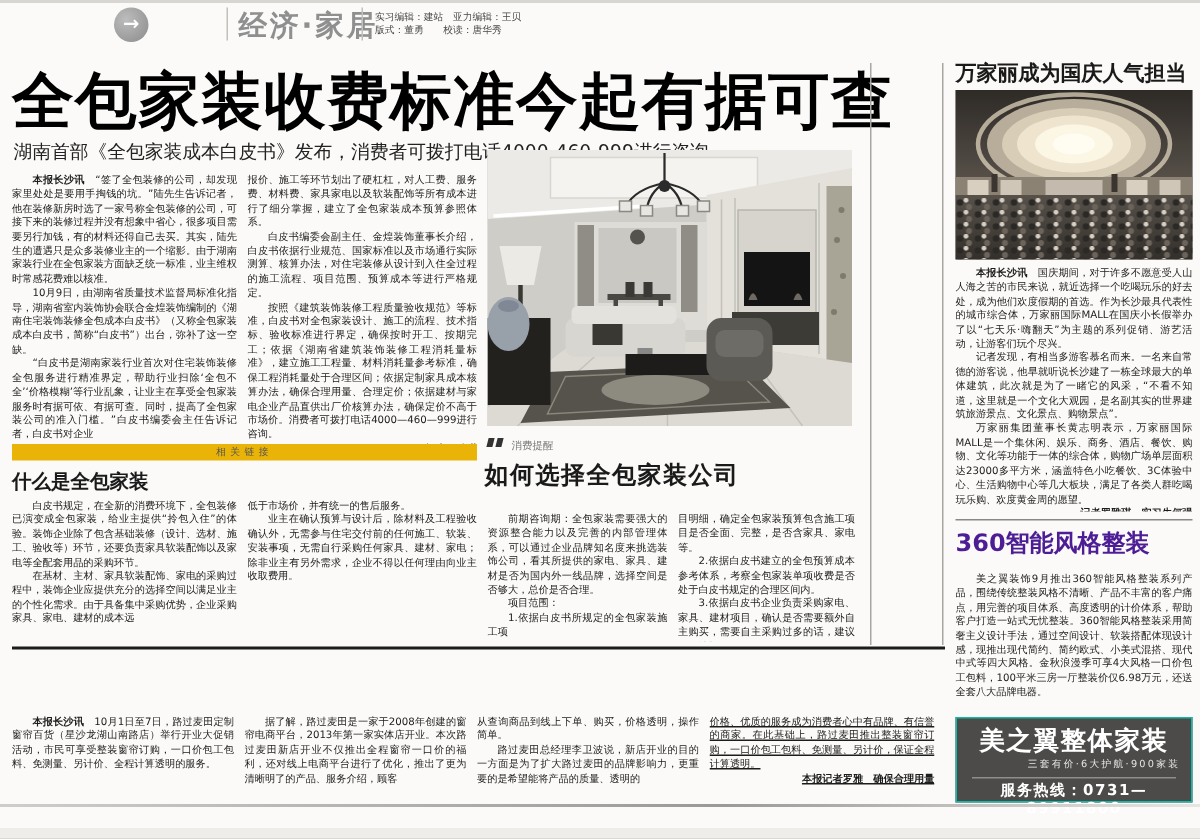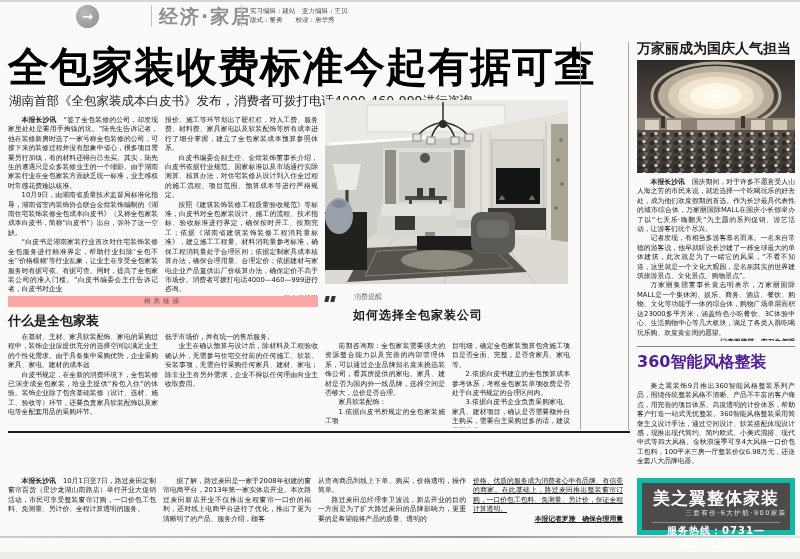--- a/index.html
+++ b/index.html
@@ -23,31 +23,31 @@
   .art p{margin:0;text-indent:2em;}
   .art p.cont{text-indent:0;}
   .art b.lead{font-weight:bold;}
   .byline{display:block;text-align:right;font-weight:bold;}
   #mainCol1{left:8px;top:116px;width:150px;height:180px;}
   #mainCol2{left:165px;top:116px;width:153px;height:180px;}
   #mainPhoto{position:absolute;left:325px;top:100px;width:243px;height:184px;background:#ccc;}
   .vrule{position:absolute;top:42px;height:388px;width:1px;background:#a8a6a2;}
   #vrule1{left:580px;} #vrule2{left:628px;}
   
-  #relatedBar{position:absolute;left:8px;top:296px;width:310px;height:11px;background:#fca5a5;
+  #relatedBar{position:absolute;left:8px;top:296px;width:310px;height:11px;background:#eab308;
      display:flex;align-items:center;justify-content:center;font-size:6.5px;color:#555;letter-spacing:3px;}
   #relatedHead{position:absolute;left:8px;top:312px;font-size:13px;font-weight:900;}
   #relCol1{left:8px;top:333px;width:150px;height:96px;}
   #relCol2{left:165px;top:333px;width:153px;height:96px;}
   
-  #tipsTag{position:absolute;left:325px;top:292px;display:flex;gap:16px;align-items:flex-end;
+  #tipsTag{position:absolute;left:325px;top:292px;display:flex;gap:3px;align-items:flex-start;
      font-size:7px;color:#777;}
   .q{width:4px;height:6px;background:#333;transform:skewX(-14deg);display:inline-block;}
   .qwrap{display:inline-flex;gap:2px;margin-right:3px;}
-  #tipsHead{position:absolute;left:323px;top:307px;font-size:12px;font-weight:900;letter-spacing:1px;margin-left:30px;}
+  #tipsHead{position:absolute;left:323px;top:307px;font-size:16px;font-weight:900;letter-spacing:1px;}
   #tipsCol1{left:325px;top:342px;width:120px;height:86px;}
   #tipsCol2{left:452px;top:342px;width:118px;height:86px;}
   #midDivider{position:absolute;left:8px;top:431px;width:622px;height:2px;background:#1c1c1c;}
   
   #curtainHead{position:absolute;left:8px;top:439px;font-size:25px;font-weight:900;letter-spacing:1px;white-space:nowrap;}
   #curCol1{left:8px;top:477px;width:148px;height:58px;}
   #curCol2{left:163px;top:477px;width:148px;height:58px;}
   #curCol3{left:318px;top:477px;width:148px;height:58px;}
   #curCol4{left:473px;top:477px;width:150px;height:58px;text-decoration:underline;}
   
@@ -56,21 +56,21 @@
   #footerText{position:absolute;left:0;top:541px;width:800px;text-align:center;font-size:7px;color:#3d3d3d;}
   #bottomStrip{position:absolute;left:0;top:552px;width:800px;height:7px;background:#efedea;}
   
   #sbHead{position:absolute;left:637px;top:40px;width:160px;font-size:14px;font-weight:900;white-space:nowrap;}
   #sbPhoto{position:absolute;left:637px;top:60px;width:158px;height:113px;background:#555;}
   #sbBody{left:637px;top:178px;width:158px;height:163px;}
   #sbDivider{position:absolute;left:637px;top:346px;width:158px;height:1px;background:#8a8884;}
   #ad360Head{position:absolute;left:637px;top:352px;width:160px;font-size:16px;font-weight:900;white-space:nowrap;color:#4c1d95;}
   #ad360Body{left:637px;top:382px;width:158px;height:92px;}
   #adBox{position:absolute;left:637px;top:478px;width:158px;height:57px;background:#4c4b49;color:#fff;
-     text-align:center;border:5px solid #14b8a6;box-sizing:border-box;padding-top:6px;}
+     text-align:center;border:1px solid #14b8a6;box-sizing:border-box;padding-top:6px;}
   .adTitle{font-size:17px;font-weight:900;letter-spacing:1px;line-height:18px;}
   .adSub{font-size:6.5px;letter-spacing:1.5px;color:#e6e6e6;margin-top:2px;padding-left:40px;}
   .adRule{margin:4px 10px 0;height:1px;background:#8f8e8c;}
   .adHot{margin-top:1px;font-size:10px;font-weight:bold;letter-spacing:1px;}
 </style>
 </head>
 <body>
 
 <div class="page">
 
@@ -170,39 +170,39 @@
       <ellipse cx="14" cy="104" rx="7" ry="4" fill="#7f8894"></ellipse>
     </svg>
   </div>
 
   <div class="vrule" id="vrule1"></div>
   <div class="vrule" id="vrule2"></div>
 
   <div id="relatedBar">相关链接</div>
   <div id="relatedHead">什么是全包家装</div>
   <div class="art" id="relCol1">
+    <p>白皮书规定，在全新的消费环境下，全包装修已演变成全包家装，给业主提供“拎包入住”的体验。装饰企业除了包含基础装修（设计、选材、施工、验收等）环节，还要负责家具软装配饰以及家电等全配套用品的采购环节。</p>
     <p>在基材、主材、家具软装配饰、家电的采购过程中，装饰企业应提供充分的选择空间以满足业主的个性化需求。由于具备集中采购优势，企业采购家具、家电、建材的成本远</p>
-    <p>白皮书规定，在全新的消费环境下，全包装修已演变成全包家装，给业主提供“拎包入住”的体验。装饰企业除了包含基础装修（设计、选材、施工、验收等）环节，还要负责家具软装配饰以及家电等全配套用品的采购环节。</p>
   </div>
   <div class="art" id="relCol2">
     <p class="cont">低于市场价，并有统一的售后服务。</p>
     <p>业主在确认预算与设计后，除材料及工程验收确认外，无需参与住宅交付前的任何施工、软装、安装事项，无需自行采购任何家具、建材、家电；除非业主有另外需求，企业不得以任何理由向业主收取费用。</p>
   </div>
 
   <div id="tipsTag">
     <span class="qwrap">
         <span class="q"></span>
         <span class="q"></span>
       </span>
     <span>消费提醒</span>
   </div>
   <div id="tipsHead">如何选择全包家装公司</div>
   <div class="art" id="tipsCol1">
     <p>前期咨询期：全包家装需要强大的资源整合能力以及完善的内部管理体系，可以通过企业品牌知名度来挑选装饰公司，看其所提供的家电、家具、建材是否为国内外一线品牌，选择空间是否够大，总价是否合理。</p>
-    <p>家具软装配饰：</p>
+    <p>项目范围：</p>
     <p>1.依据白皮书所规定的全包家装施工项</p>
   </div>
   <div class="art" id="tipsCol2">
     <p class="cont">目明细，确定全包家装预算包含施工项目是否全面、完整，是否含家具、家电等。</p>
     <p>2.依据白皮书建立的全包预算成本参考体系，考察全包家装单项收费是否处于白皮书规定的合理区间内。</p>
     <p>3.依据白皮书企业负责采购家电、家具、建材项目，确认是否需要额外自主购买，需要自主采购过多的话，建议不要选择。</p>
   </div>
 
   <div id="midDivider"></div>
 

